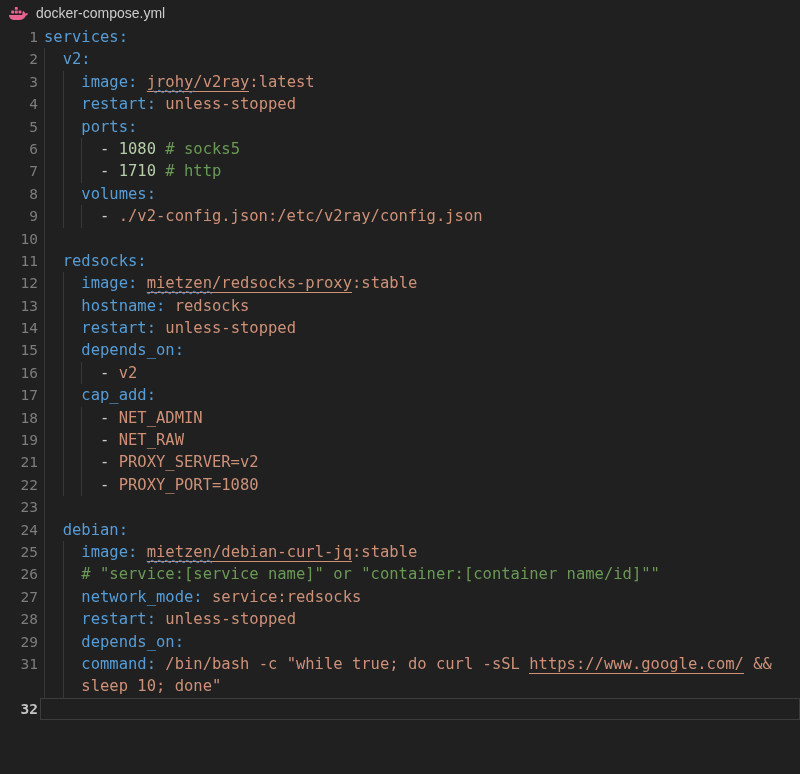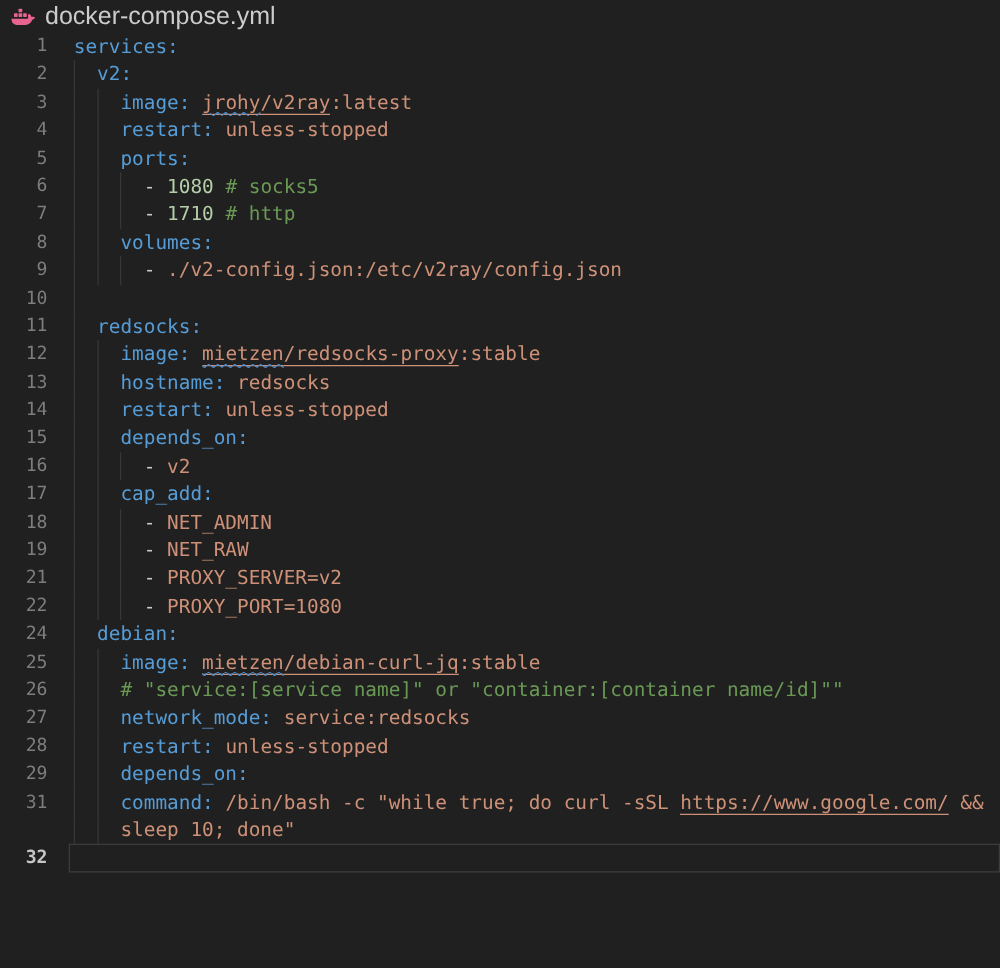--- a/index.html
+++ b/index.html
@@ -10,30 +10,30 @@
   *{box-sizing:border-box;}
   html,body{margin:0;padding:0;}
   body{
     width:800px;height:774px;background:var(--bg);overflow:hidden;
     font-family:"DejaVu Sans Mono", monospace;
   }
   .titlebar{
     display:flex;align-items:center;height:26px;padding-left:9px;gap:8px;
   }
   .titlebar .fname{
-    font-family:"Liberation Sans", sans-serif;font-size:20px;color:var(--title);
+    font-family:"Liberation Sans", sans-serif;font-size:14px;color:var(--title);
   }
   .code-area{width:800px;}
   .row{display:flex;height:22.4px;line-height:22.4px;font-size:15.5px;white-space:pre;}
   .gutter{
     flex:none;width:38px;text-align:right;color:var(--lineno);
     font-size:14.5px;user-select:none;
   }
   .row.current .gutter{color:var(--lineno-active);font-weight:bold;}
-  .content{flex:1;margin-left:17px;padding-left:4px;white-space:pre;height:100%;}
+  .content{flex:1;margin-left:2px;padding-left:4px;white-space:pre;height:100%;}
   .row.current .content{border:1px solid var(--curline);}
   .ind{
     display:inline-block;width:2ch;height:22.4px;vertical-align:top;
     border-left:1px solid var(--guide);
   }
   .tk-key{color:var(--key);}
   .tk-val{color:var(--val);}
   .tk-num{color:var(--num);}
   .tk-com{color:var(--com);}
   .tk-punc{color:var(--punc);}
@@ -77,20 +77,21 @@
       <div class="row"><div class="gutter">12</div><div class="content"><span class="ind"></span><span class="ind"></span><span class="tk-key">image:</span><span class="tk-sp"> </span><span class="tk-sq">mietzen</span><span class="tk-link">/redsocks-proxy</span><span class="tk-val">:stable</span></div></div>
       <div class="row"><div class="gutter">13</div><div class="content"><span class="ind"></span><span class="ind"></span><span class="tk-key">hostname:</span><span class="tk-sp"> </span><span class="tk-val">redsocks</span></div></div>
       <div class="row"><div class="gutter">14</div><div class="content"><span class="ind"></span><span class="ind"></span><span class="tk-key">restart:</span><span class="tk-sp"> </span><span class="tk-val">unless-stopped</span></div></div>
       <div class="row"><div class="gutter">15</div><div class="content"><span class="ind"></span><span class="ind"></span><span class="tk-key">depends_on:</span></div></div>
       <div class="row"><div class="gutter">16</div><div class="content"><span class="ind"></span><span class="ind"></span><span class="ind"></span><span class="tk-punc">- </span><span class="tk-val">v2</span></div></div>
       <div class="row"><div class="gutter">17</div><div class="content"><span class="ind"></span><span class="ind"></span><span class="tk-key">cap_add:</span></div></div>
       <div class="row"><div class="gutter">18</div><div class="content"><span class="ind"></span><span class="ind"></span><span class="ind"></span><span class="tk-punc">- </span><span class="tk-val">NET_ADMIN</span></div></div>
       <div class="row"><div class="gutter">19</div><div class="content"><span class="ind"></span><span class="ind"></span><span class="ind"></span><span class="tk-punc">- </span><span class="tk-val">NET_RAW</span></div></div>
       <div class="row"><div class="gutter">21</div><div class="content"><span class="ind"></span><span class="ind"></span><span class="ind"></span><span class="tk-punc">- </span><span class="tk-val">PROXY_SERVER=v2</span></div></div>
       <div class="row"><div class="gutter">22</div><div class="content"><span class="ind"></span><span class="ind"></span><span class="ind"></span><span class="tk-punc">- </span><span class="tk-val">PROXY_PORT=1080</span></div></div>
+      <div class="row"><div class="gutter">23</div><div class="content"><span class="ind"></span></div></div>
       <div class="row"><div class="gutter">24</div><div class="content"><span class="ind"></span><span class="tk-key">debian:</span></div></div>
       <div class="row"><div class="gutter">25</div><div class="content"><span class="ind"></span><span class="ind"></span><span class="tk-key">image:</span><span class="tk-sp"> </span><span class="tk-sq">mietzen</span><span class="tk-link">/debian-curl-jq</span><span class="tk-val">:stable</span></div></div>
       <div class="row"><div class="gutter">26</div><div class="content"><span class="ind"></span><span class="ind"></span><span class="tk-com"># "service:[service name]" or "container:[container name/id]""</span></div></div>
       <div class="row"><div class="gutter">27</div><div class="content"><span class="ind"></span><span class="ind"></span><span class="tk-key">network_mode:</span><span class="tk-sp"> </span><span class="tk-val">service:redsocks</span></div></div>
       <div class="row"><div class="gutter">28</div><div class="content"><span class="ind"></span><span class="ind"></span><span class="tk-key">restart:</span><span class="tk-sp"> </span><span class="tk-val">unless-stopped</span></div></div>
       <div class="row"><div class="gutter">29</div><div class="content"><span class="ind"></span><span class="ind"></span><span class="tk-key">depends_on:</span></div></div>
       <div class="row"><div class="gutter">31</div><div class="content"><span class="ind"></span><span class="ind"></span><span class="tk-key">command:</span><span class="tk-sp"> </span><span class="tk-val">/bin/bash -c "while true; do curl -sSL </span><span class="tk-link">https://www.google.com/</span><span class="tk-val"> &amp;&amp;</span></div></div>
       <div class="row"><div class="gutter"></div><div class="content"><span class="ind"></span><span class="ind"></span><span class="tk-val">sleep 10; done"</span></div></div>
       <div class="row current"><div class="gutter">32</div><div class="content"></div></div>
     </div>

